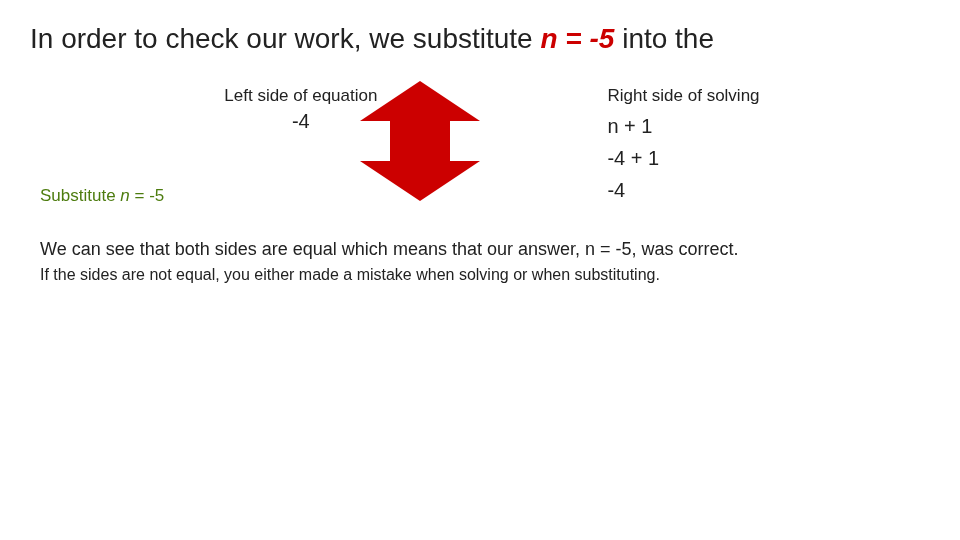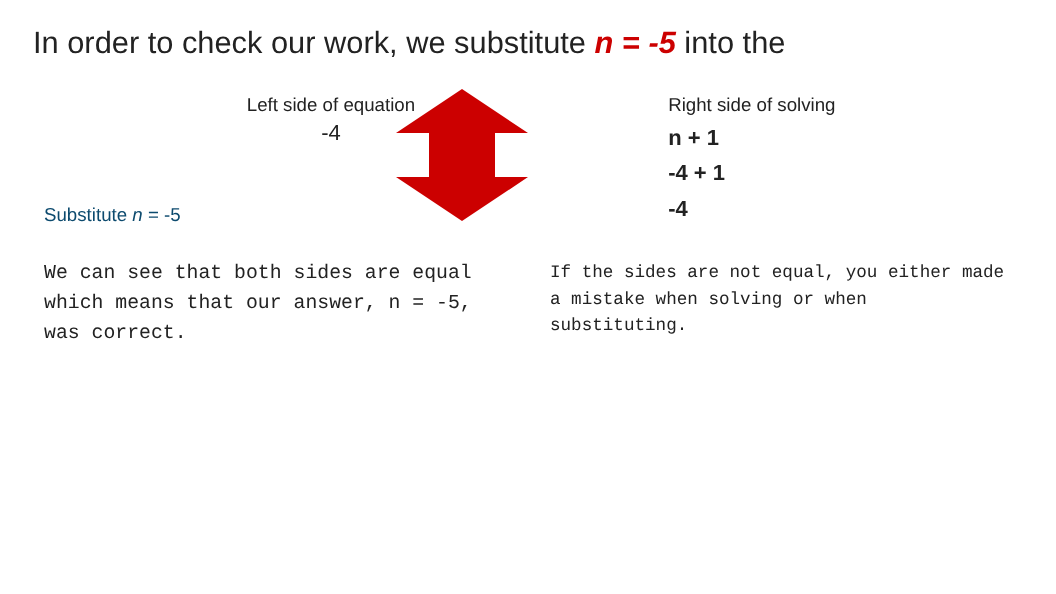--- a/index.html
+++ b/index.html
@@ -35,21 +35,21 @@
     .middle-section {
       display: flex;
       flex-direction: row;
       align-items: flex-start;
       margin-bottom: 30px;
       position: relative;
     }
 
     .left-label {
       font-size: 17px;
-      color: #0c4a6e;
+      color: #4d7c0f;
       margin-top: 100px;
       margin-left: 10px;
       white-space: nowrap;
     }
 
     .left-label .italic {
       font-style: italic;
     }
 
     .center-block {
@@ -90,29 +90,27 @@
     .right-side-label {
       font-size: 17px;
       color: #222;
       margin-bottom: 4px;
     }
 
     .right-side-lines {
       font-size: 20px;
       color: #222;
       line-height: 1.6;
-      font-weight: bold;
     }
 
     .bottom-section {
       display: flex;
-      flex-direction: row;
+      flex-direction: column;
       margin-top: 10px;
       padding: 0 10px;
-      font-family: Liberation Mono, monospace;
     }
 
     .bottom-left {
       flex: 1;
       font-size: 18px;
       color: #222;
       line-height: 1.5;
       padding-right: 40px;
     }
 

